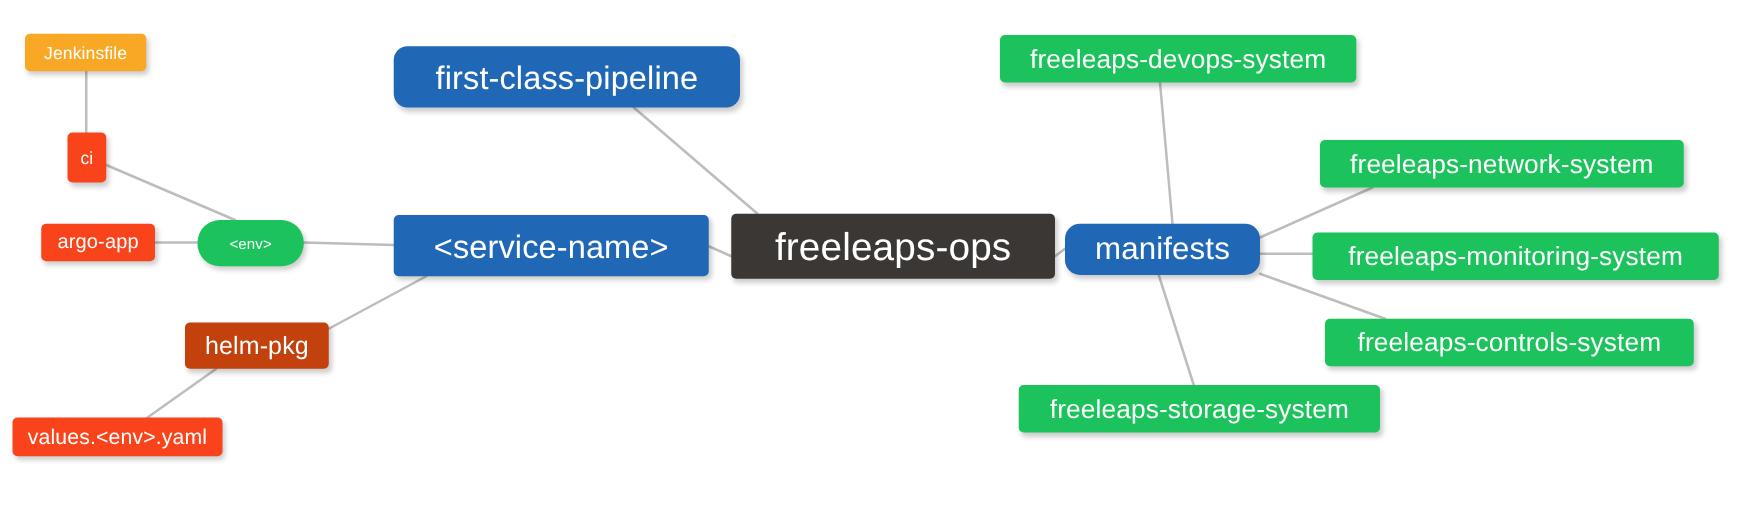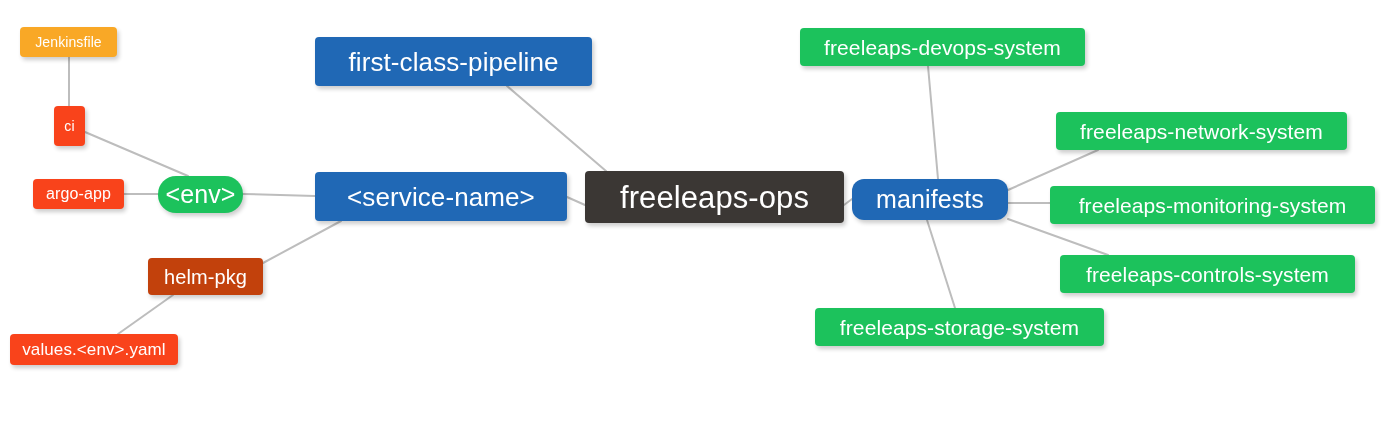--- a/index.html
+++ b/index.html
@@ -63,27 +63,27 @@
       <line x1="927" y1="220" x2="955" y2="308" stroke="#bdbdbd" stroke-width="2" stroke-linecap="round"></line>
     </svg>
 
   <div id="node-layer">
       <div class="node" style="left: 585px; top: 171px; width: 259px; height: 52px; background: rgb(59, 55, 52); font-size: 31px;">
         <span class="node-label">freeleaps-ops</span>
       </div>
       <div class="node" style="left: 315px; top: 172px; width: 252px; height: 49px; background: rgb(32, 104, 181); font-size: 26px;">
         <span class="node-label">&lt;service-name&gt;</span>
       </div>
-      <div class="node" style="left: 315px; top: 37px; width: 277px; height: 49px; background: rgb(32, 104, 181); font-size: 26px;">
+      <div class="node" style="left: 315px; top: 37px; width: 277px; height: 49px; background: rgb(32, 104, 181); font-size: 26px; border-radius: 11px;">
         <span class="node-label">first-class-pipeline</span>
       </div>
       <div class="node" style="left: 852px; top: 179px; width: 156px; height: 41px; background: rgb(32, 104, 181); font-size: 25px; border-radius: 12px;">
         <span class="node-label">manifests</span>
       </div>
-      <div class="node" style="left: 158px; top: 176px; width: 85px; height: 37px; background: rgb(28, 194, 92); font-size: 25px; border-radius: 18px;">
+      <div class="node" style="left: 158px; top: 176px; width: 85px; height: 37px; background: rgb(28, 194, 92); font-size: 12px; border-radius: 18px;">
         <span class="node-label">&lt;env&gt;</span>
       </div>
       <div class="node" style="left: 148px; top: 258px; width: 115px; height: 37px; background: #c2410c; font-size: 20px;">
         <span class="node-label">helm-pkg</span>
       </div>
       <div class="node" style="left: 20px; top: 27px; width: 97px; height: 30px; background: rgb(249, 168, 38); font-size: 14px;">
         <span class="node-label">Jenkinsfile</span>
       </div>
       <div class="node" style="left: 54px; top: 106px; width: 31px; height: 40px; background: rgb(249, 67, 27); font-size: 14px;">
         <span class="node-label">ci</span>

